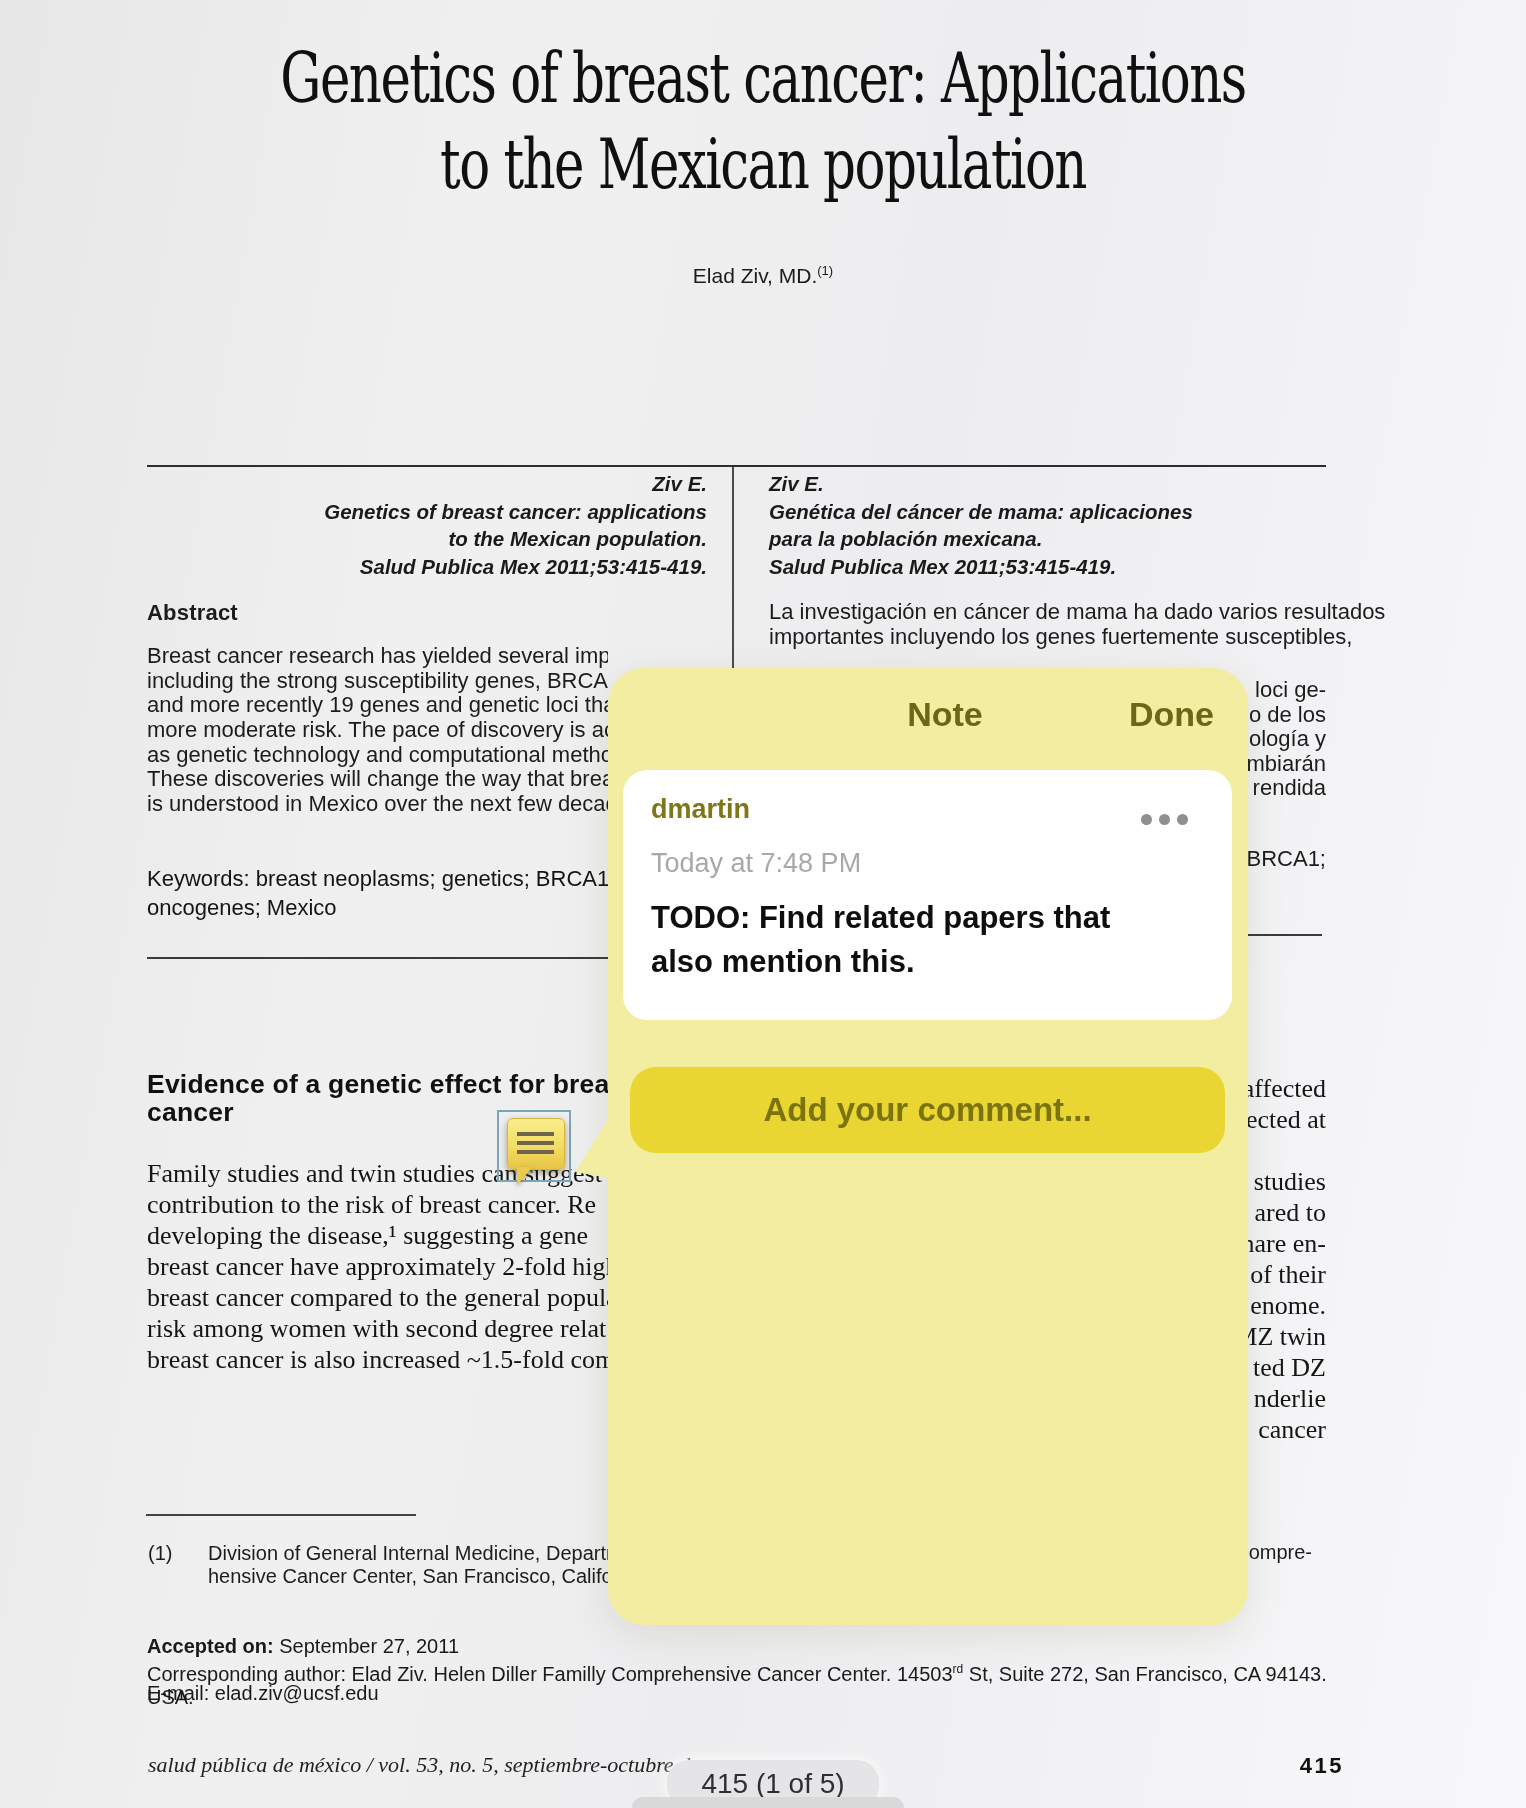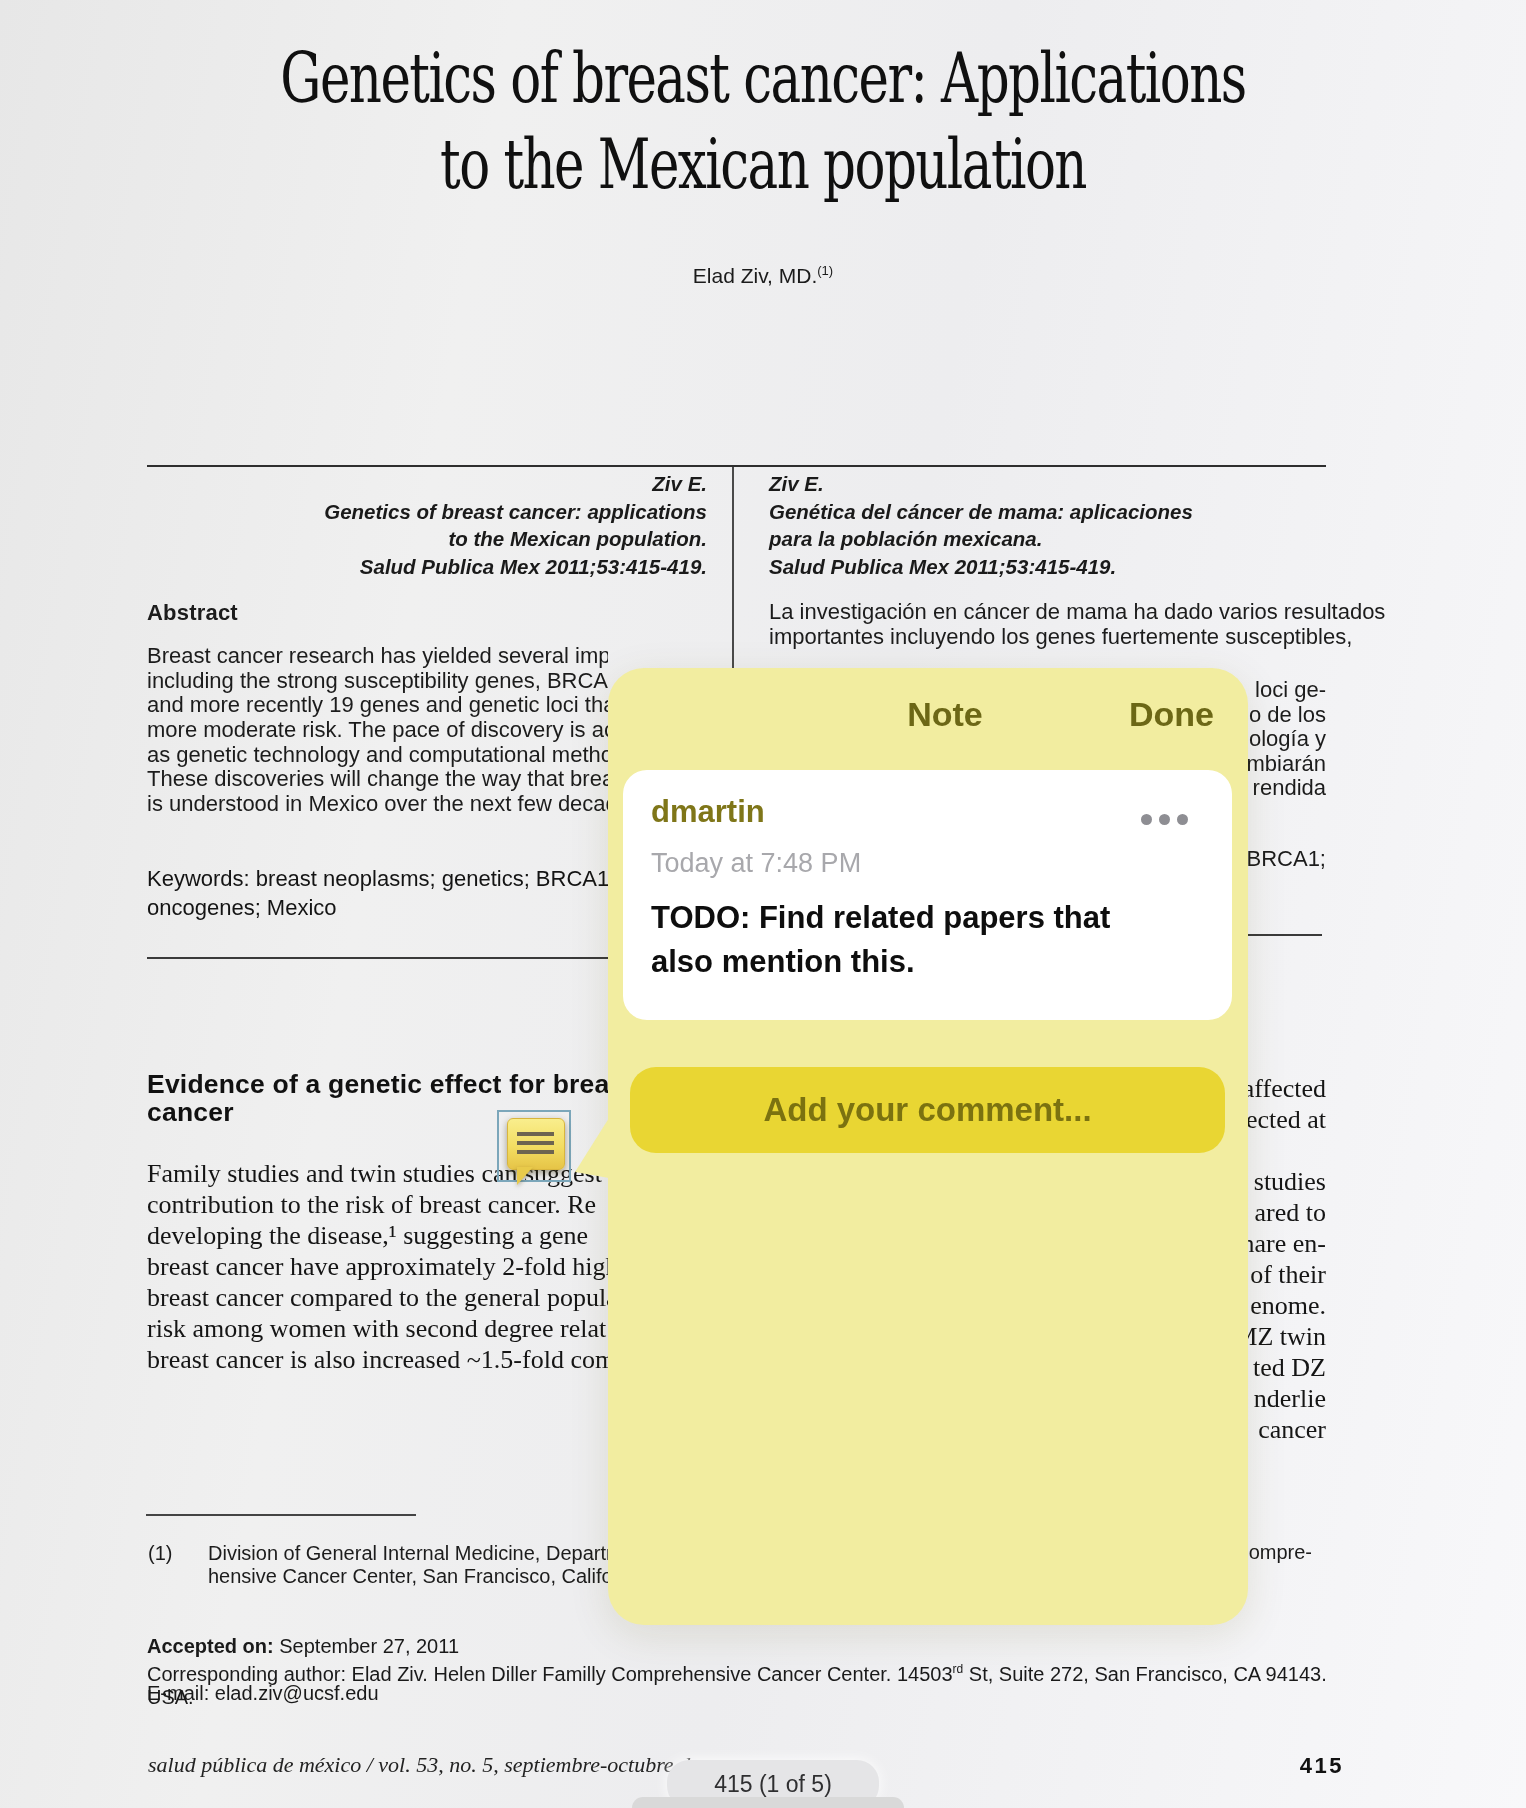--- a/index.html
+++ b/index.html
@@ -41,31 +41,31 @@
     border-right:16px solid transparent;filter:drop-shadow(0 2px 2px rgba(60,50,10,.35));}
   
   .popup{left:608px;top:668px;width:640px;height:957px;background:#f2eda0;border-radius:36px;
     box-shadow:0 10px 40px rgba(90,80,20,.12);}
   .popup .tail{position:absolute;left:-33px;top:450px;width:0;height:0;
     border-right:34px solid #f2eda0;border-top:54px solid transparent;border-bottom:6px solid transparent;}
   .popup-title{position:absolute;left:0;right:0;top:27px;text-align:center;
     font-size:34px;font-weight:bold;color:#6c6716;padding-left:34px;}
   .done-btn{position:absolute;right:34px;top:27px;font-size:34px;font-weight:bold;color:#6c6716;cursor:pointer;}
   .card{position:absolute;left:15px;top:102px;width:609px;height:250px;background:#ffffff;border-radius:24px;}
-  .card .author{position:absolute;left:28px;top:24px;font-size:31px;font-weight:bold;color:#7f7619;}
+  .card .author{position:absolute;left:28px;top:24px;font-size:27px;font-weight:bold;color:#7f7619;}
   .card .stamp{position:absolute;left:28px;top:78px;font-size:27px;color:#a8a8ac;}
   .card .ctext{position:absolute;left:28px;top:126px;font-size:31px;line-height:44px;color:#0e0e0e;font-weight:bold;}
   .dots{position:absolute;right:44px;top:44px;display:flex;gap:7px;cursor:pointer;}
   .dots span{width:11px;height:11px;border-radius:50%;background:#8e8e93;}
   .add-btn{position:absolute;left:22px;top:399px;width:595px;height:86px;background:#e9d633;
     border-radius:26px;display:flex;align-items:center;justify-content:center;
     font-size:33px;font-weight:600;color:#7b7210;cursor:pointer;}
   
   .pill{left:667px;top:1760px;width:212px;height:48px;background:#e5e5e7;border-radius:22px;
-    display:flex;align-items:center;justify-content:center;font-size:23px;color:#2f2f31;
+    display:flex;align-items:center;justify-content:center;font-size:28px;color:#2f2f31;
     box-shadow:0 0 14px rgba(255,255,255,.9);}
   .pill2{left:632px;top:1797px;width:272px;height:11px;background:#d9d9d9;border-radius:14px 14px 0 0;}
 </style>
 </head>
 <body>
 
 <div id="screen">
 
   <div class="abs title" style="top:40px;">Genetics of breast cancer: Applications</div>
   <div class="abs title" style="top:126px;">to the Mexican population</div>

